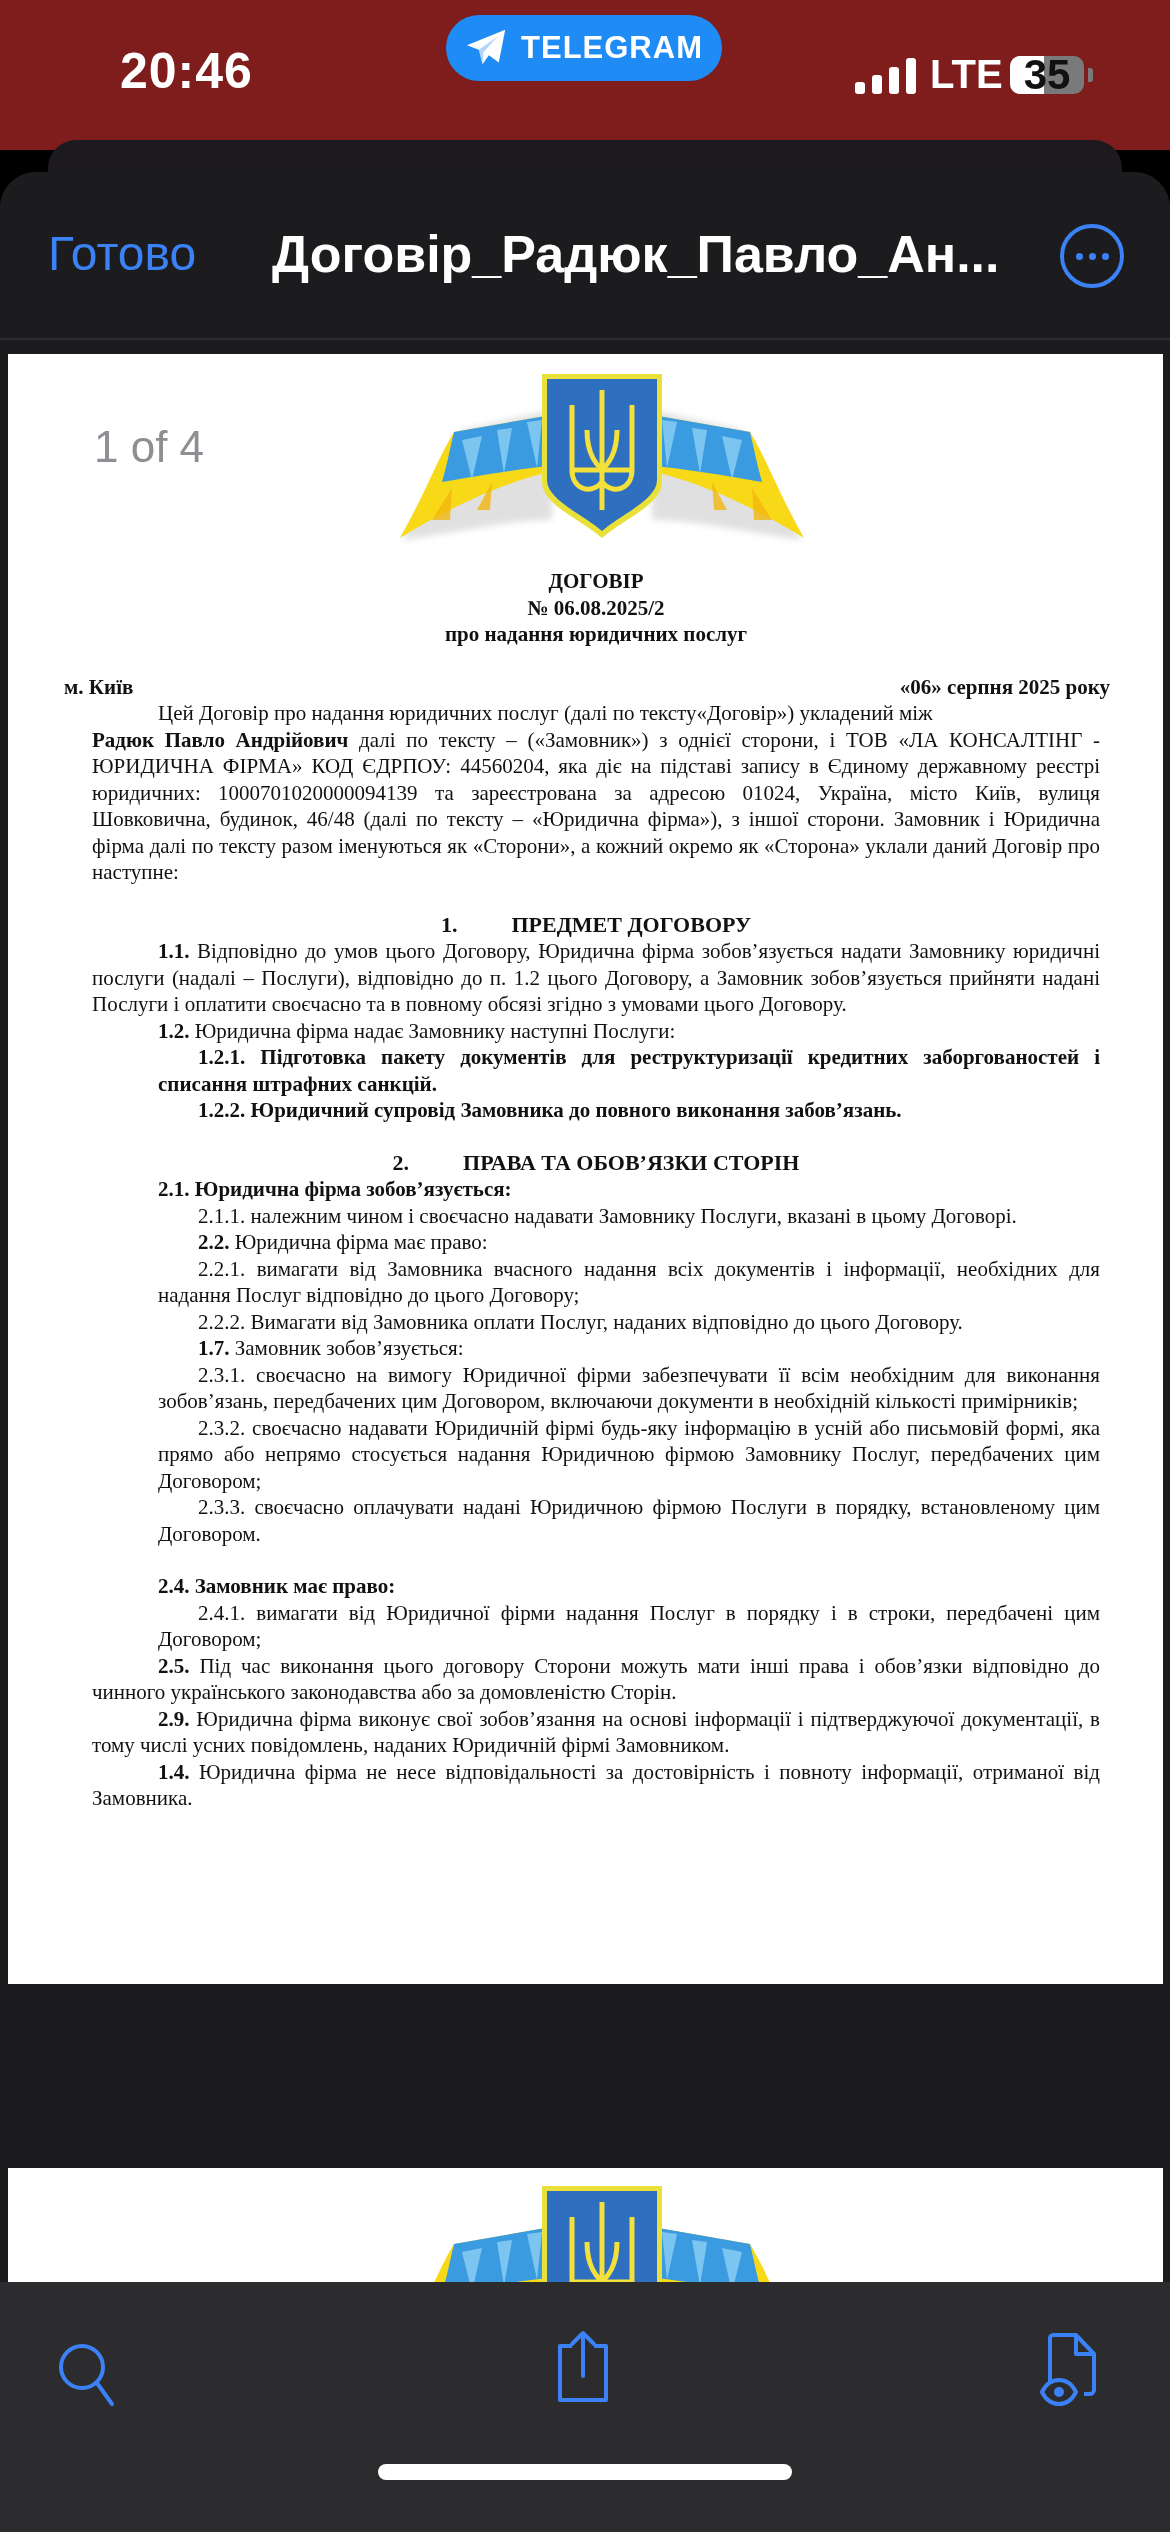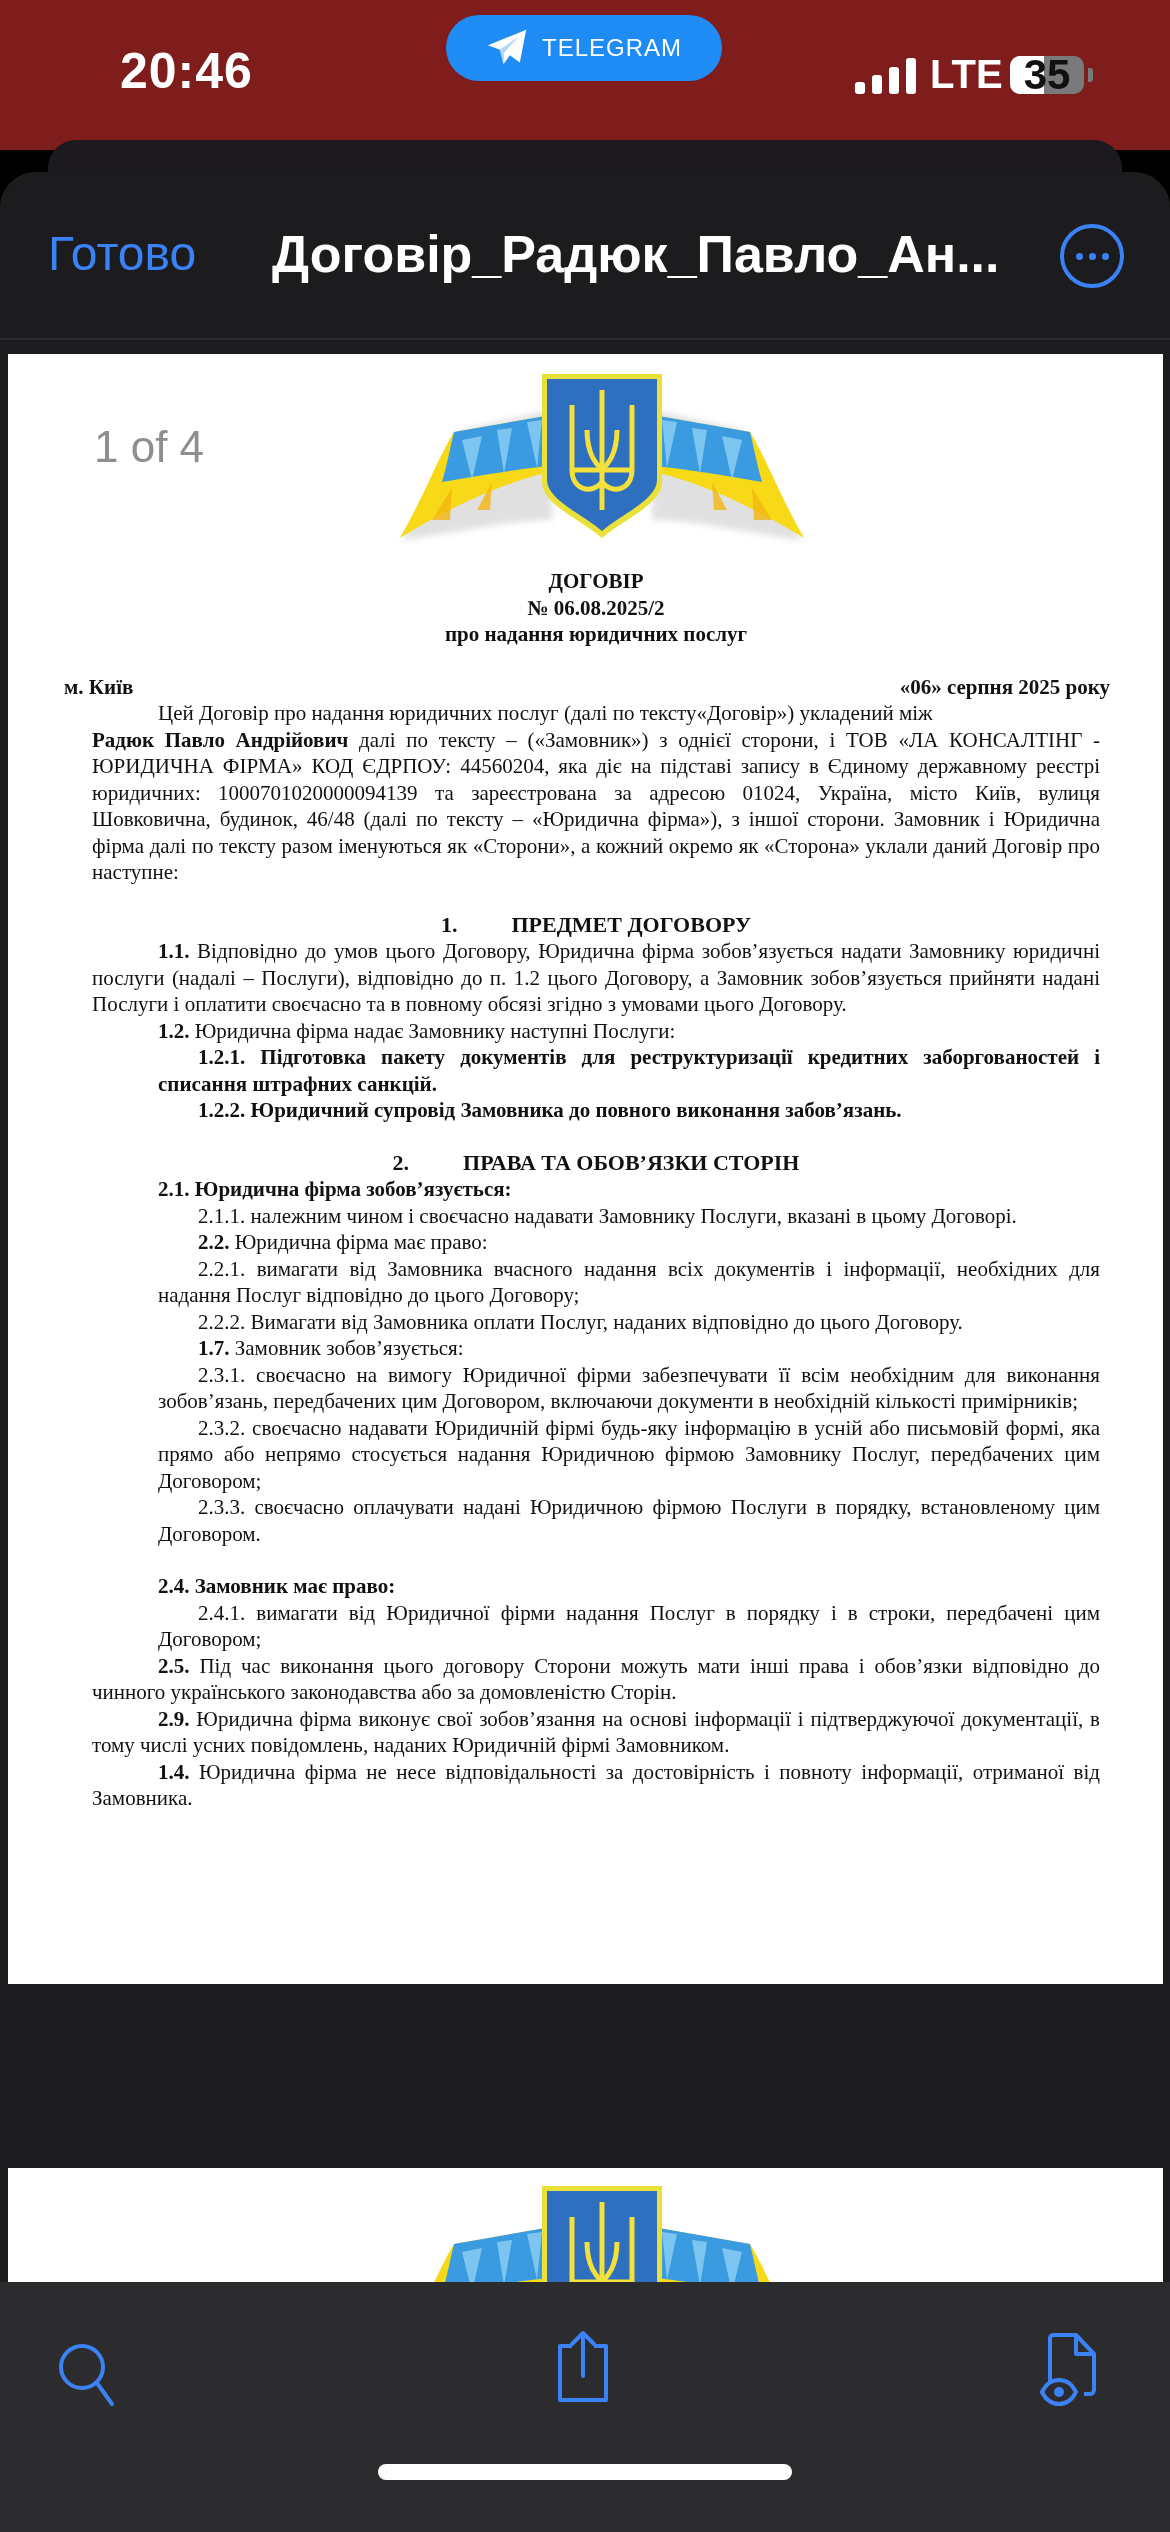--- a/index.html
+++ b/index.html
@@ -3,21 +3,21 @@
 <meta charset="utf-8">
 <style>
   * { box-sizing: border-box; margin: 0; padding: 0; }
   html, body { width: 1170px; height: 2532px; background: #000; overflow: hidden; }
   body { position: relative; font-family: "Liberation Sans", sans-serif; }
 
   
   .status-bar { position: absolute; top: 0; left: 0; width: 1170px; height: 150px; background: #7f1d1d; }
   .time { position: absolute; left: 120px; top: 42px; color: #fff; font-size: 50px; font-weight: 600; letter-spacing: 1px; font-family: "Liberation Sans", sans-serif; }
   .tg-pill { position: absolute; left: 446px; top: 15px; width: 276px; height: 66px; border-radius: 33px; background: #1f8cf5; display: flex; align-items: center; justify-content: center; gap: 12px; color: #fff; }
-  .tg-pill .label { font-size: 24px; font-weight: 400; letter-spacing: 1px; }
+  .tg-pill .label { font-size: 31px; font-weight: 700; letter-spacing: 1px; }
   .tg-pill svg { width: 44px; height: 40px; }
   .signal { position: absolute; left: 855px; top: 58px; display: flex; align-items: flex-end; gap: 7px; height: 36px; }
   .signal span { width: 10px; background: #fff; border-radius: 3px; }
   .lte { position: absolute; left: 930px; top: 52px; color: #fff; font-size: 40px; font-weight: 600; }
   .battery { position: absolute; left: 1010px; top: 56px; width: 74px; height: 38px; border-radius: 10px; background: #7a7a7a; overflow: hidden; }
   .battery .fill { position: absolute; left: 0; top: 0; width: 34px; height: 100%; background: #fff; }
   .battery .pct { position: absolute; left: 0; top: 0; width: 100%; height: 100%; display: flex; align-items: center; justify-content: center; font-size: 42px; font-weight: 700; color: #111; }
   .battery-tip { position: absolute; left: 1088px; top: 68px; width: 5px; height: 14px; background: #7a7a7a; border-radius: 0 3px 3px 0; }
 
   

